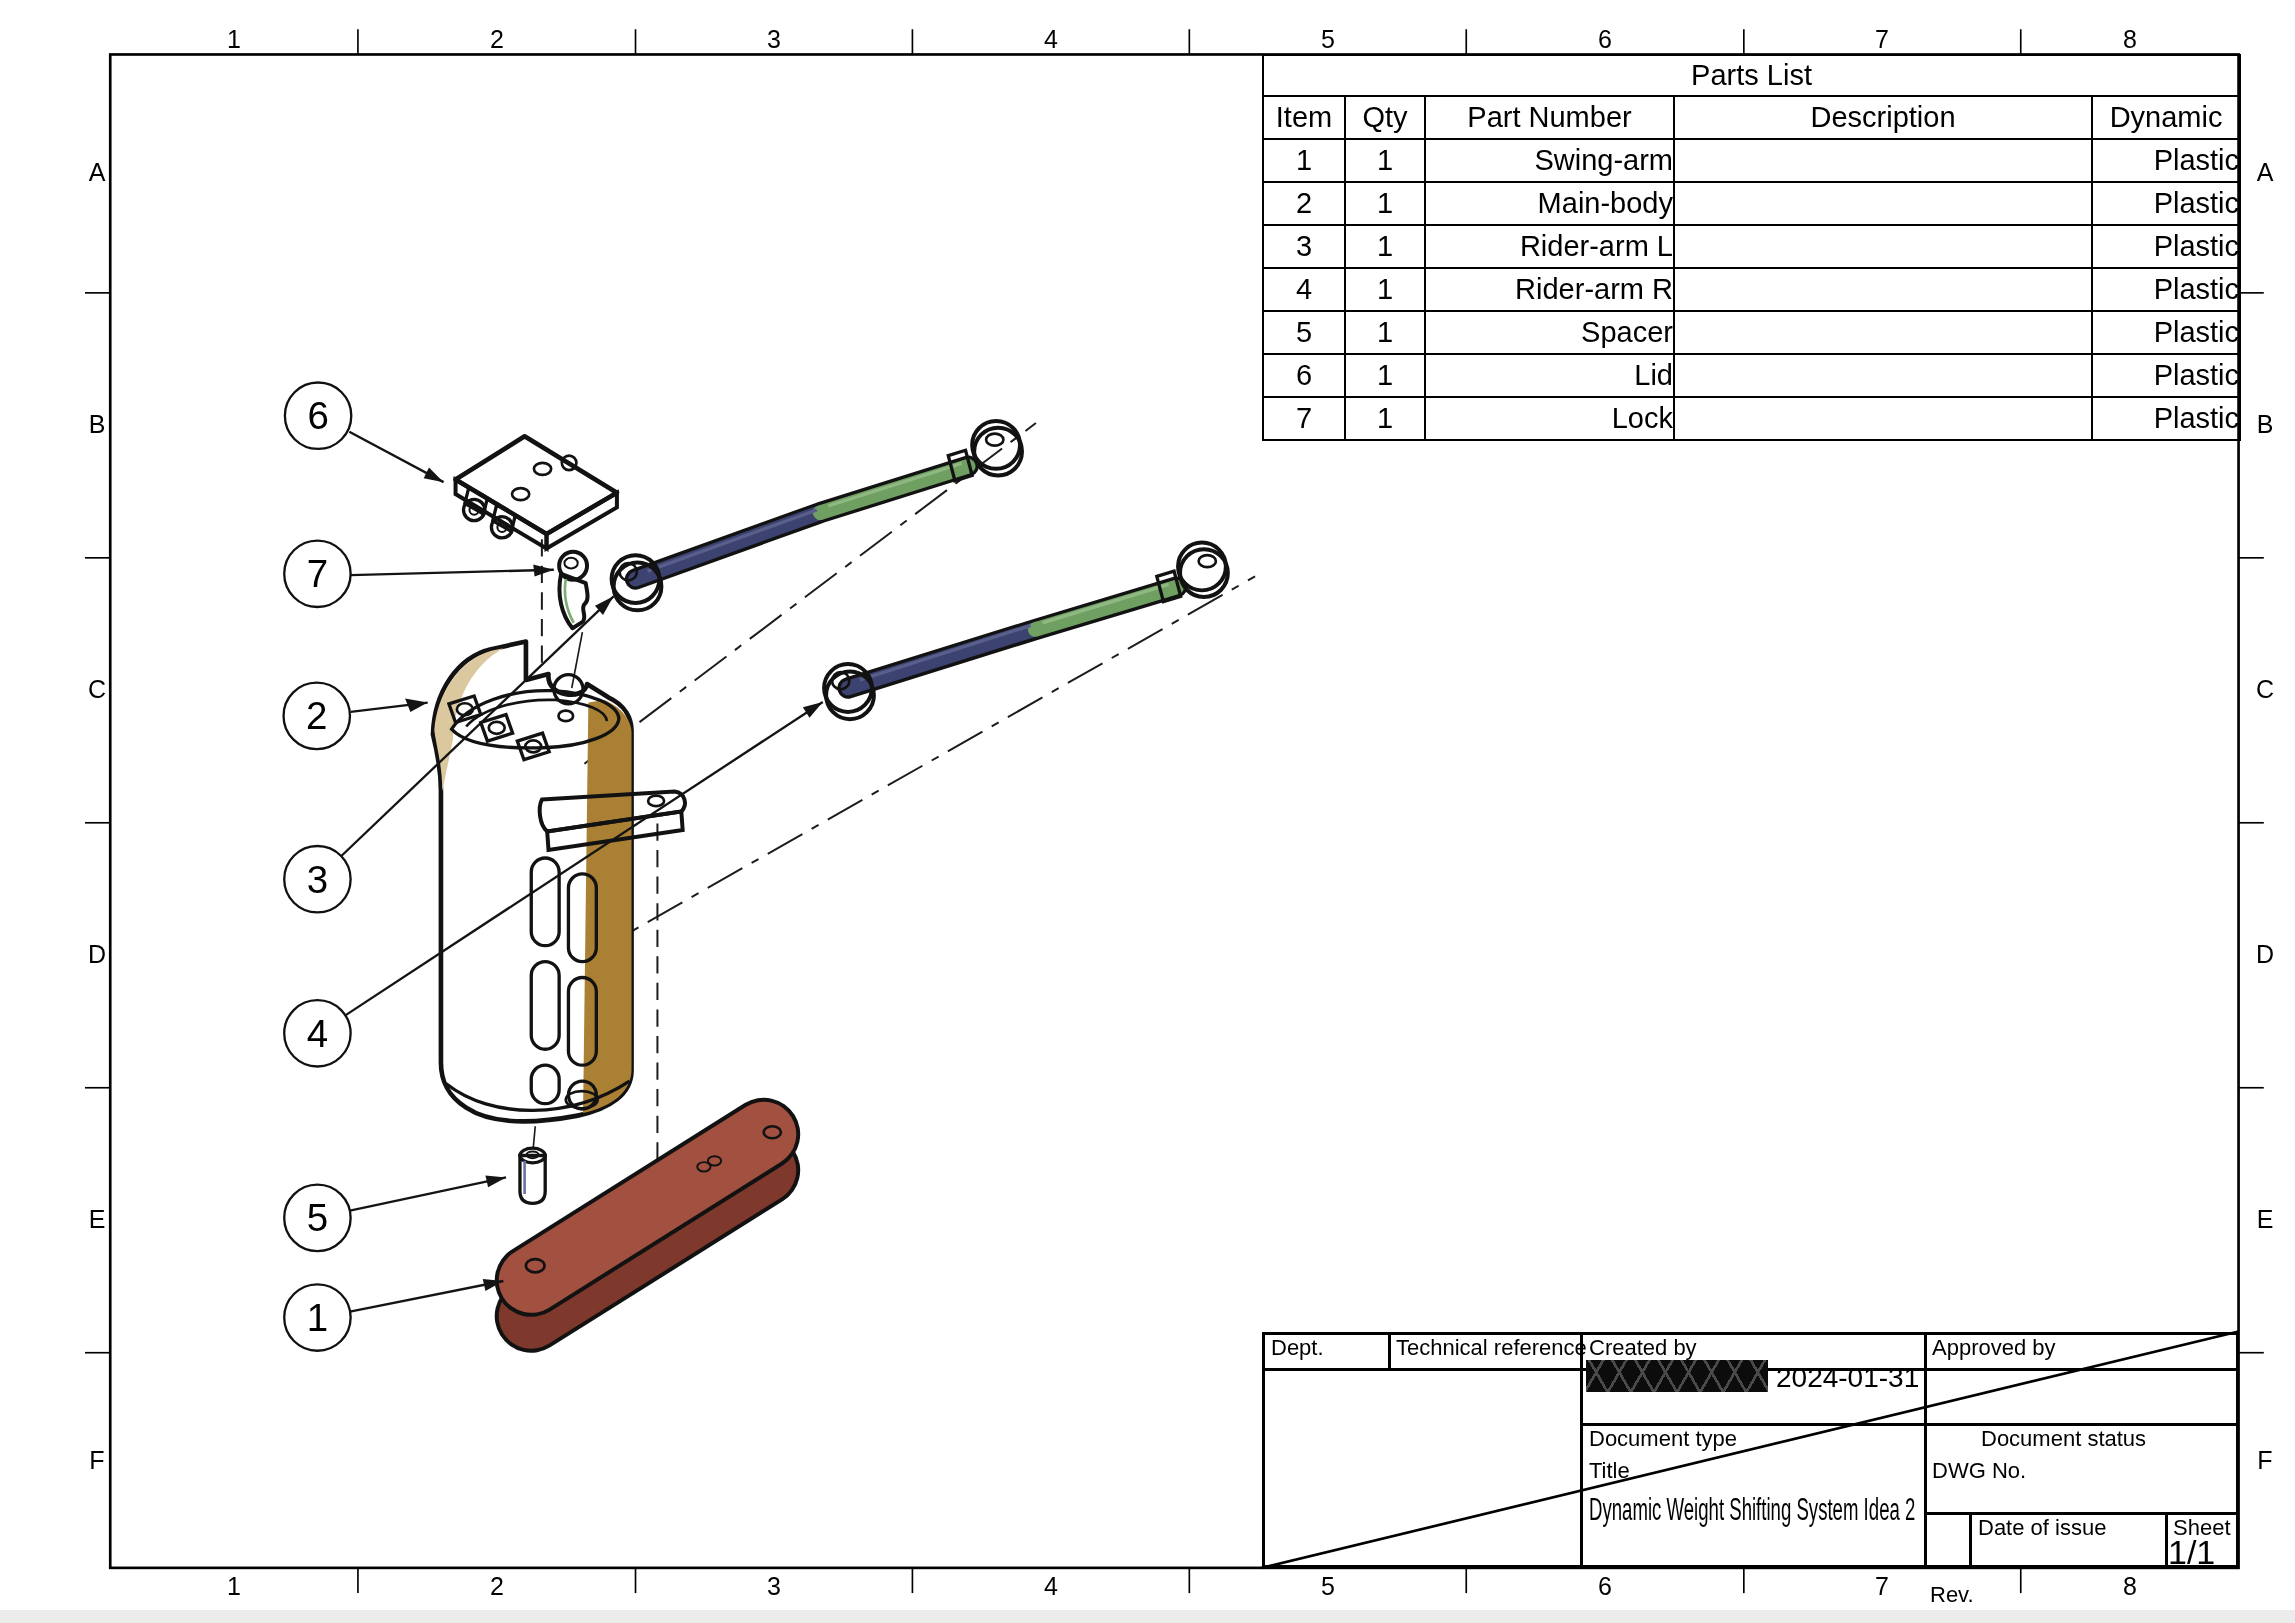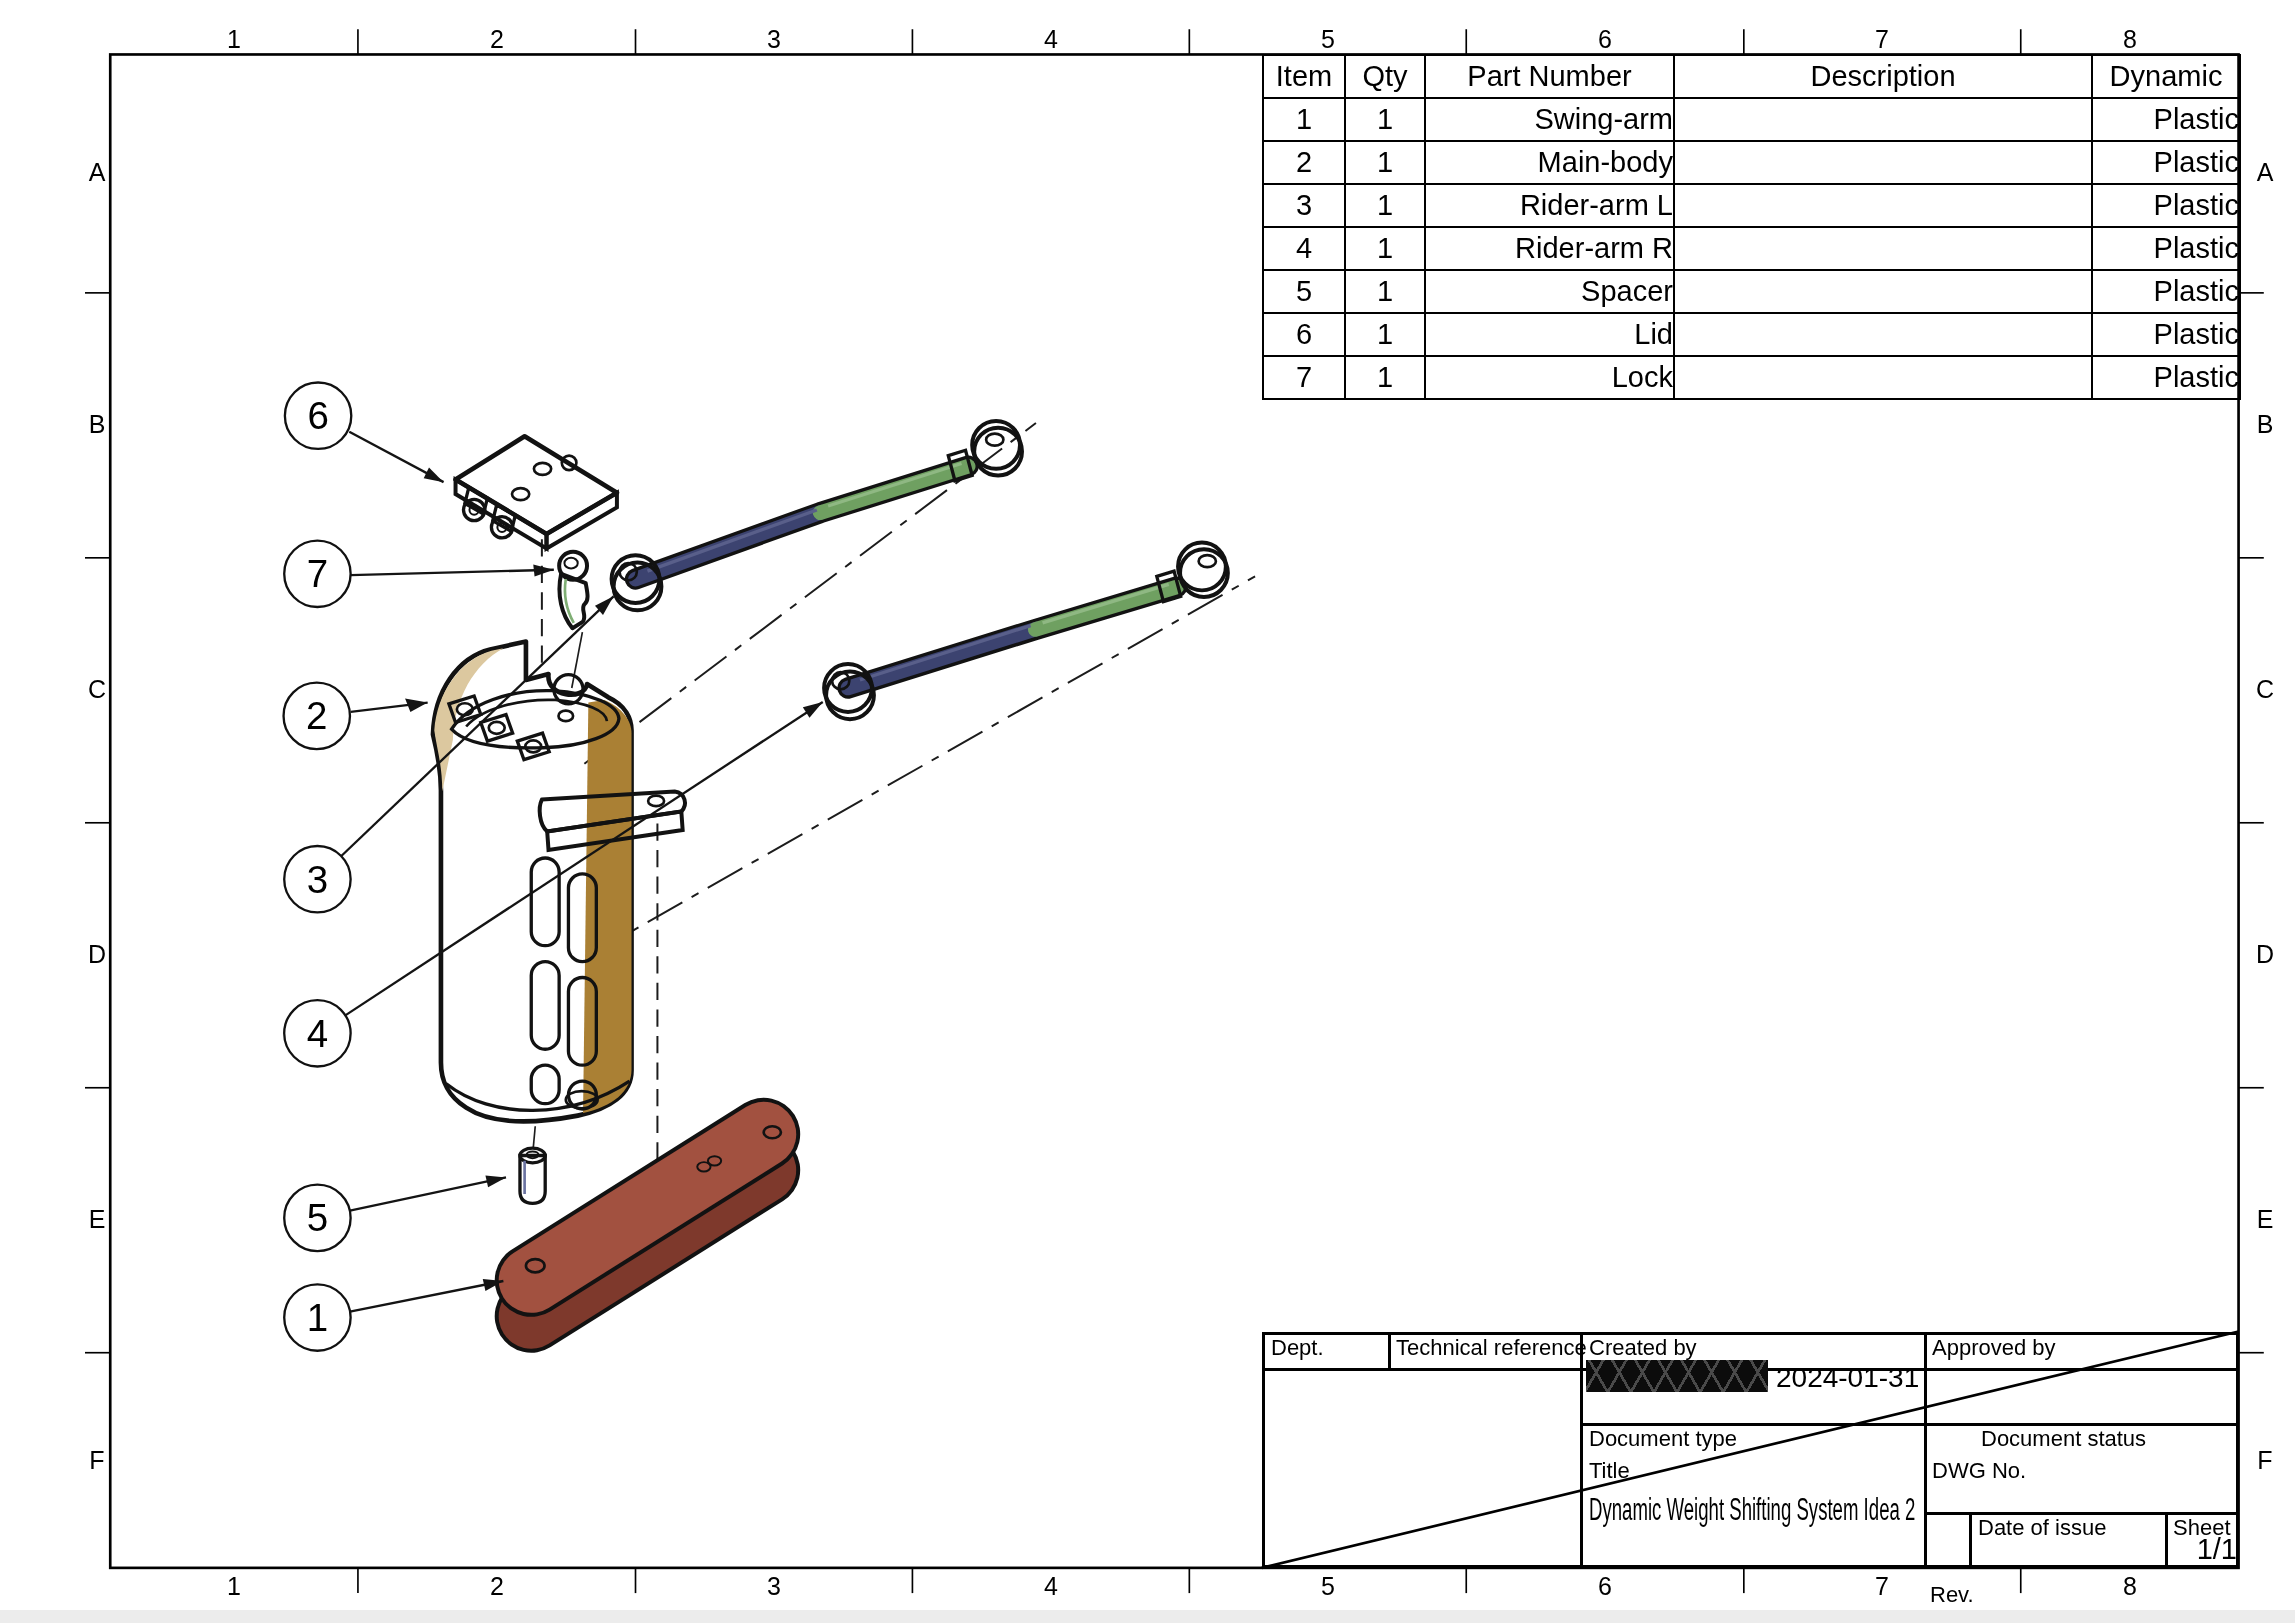--- a/index.html
+++ b/index.html
@@ -23,21 +23,21 @@
   table.parts td.title-cell{text-align:center;font-size:29px;height:39px;}
 
   
   .tb-box{position:absolute;left:1262px;top:1332px;width:977px;height:236px;
           border:3.3px solid #000;box-sizing:border-box;}
   .tb-line{position:absolute;background:#000;}
   .tb-label{position:absolute;font-size:22px;line-height:20px;white-space:nowrap;text-align:center;}
   .tb-date{position:absolute;font-size:28px;line-height:31px;white-space:nowrap;}
   .tb-big{position:absolute;font-size:31px;line-height:33px;white-space:nowrap;
           transform:scaleX(0.60);transform-origin:0 50%;}
-  .tb-sheetval{position:absolute;font-size:29px;text-align:right;}
+  .tb-sheetval{position:absolute;font-size:34px;text-align:left;}
   .hatch{position:absolute;background:#0c0c0c;
          background-image:
            repeating-linear-gradient(60deg,transparent 0 17.3px,#4a4a4a 17.3px 20px),
            repeating-linear-gradient(-60deg,transparent 0 17.3px,#4a4a4a 17.3px 20px);}
 
   .bottom-strip{position:absolute;left:0;top:1610px;width:2295px;height:13.3px;background:#ececec;}
   .frame{stroke:#000;fill:none;stroke-width:4;}
   .tick{stroke:#000;stroke-width:2.5;}
   .leader{stroke:#141414;stroke-width:3.5;fill:none;}
   .ah{fill:#141414;stroke:none;}
@@ -323,20 +323,23 @@
 
   <table class="parts">
     <colgroup>
         <col style="width:82px">
         <col style="width:80px">
         <col style="width:249px">
         <col style="width:418px">
         <col style="width:148px">
       </colgroup>
     <tbody>
+        <tr>
+          <td class="title-cell" colspan="5">Parts List</td>
+        </tr>
     <tr>
       <td class="c">Item</td>
       <td class="c">Qty</td>
       <td class="c">Part Number</td>
       <td class="c">Description</td>
       <td class="c">Dynamic</td>
     </tr>
     <tr>
       <td class="c">1</td>
       <td class="c">1</td>

